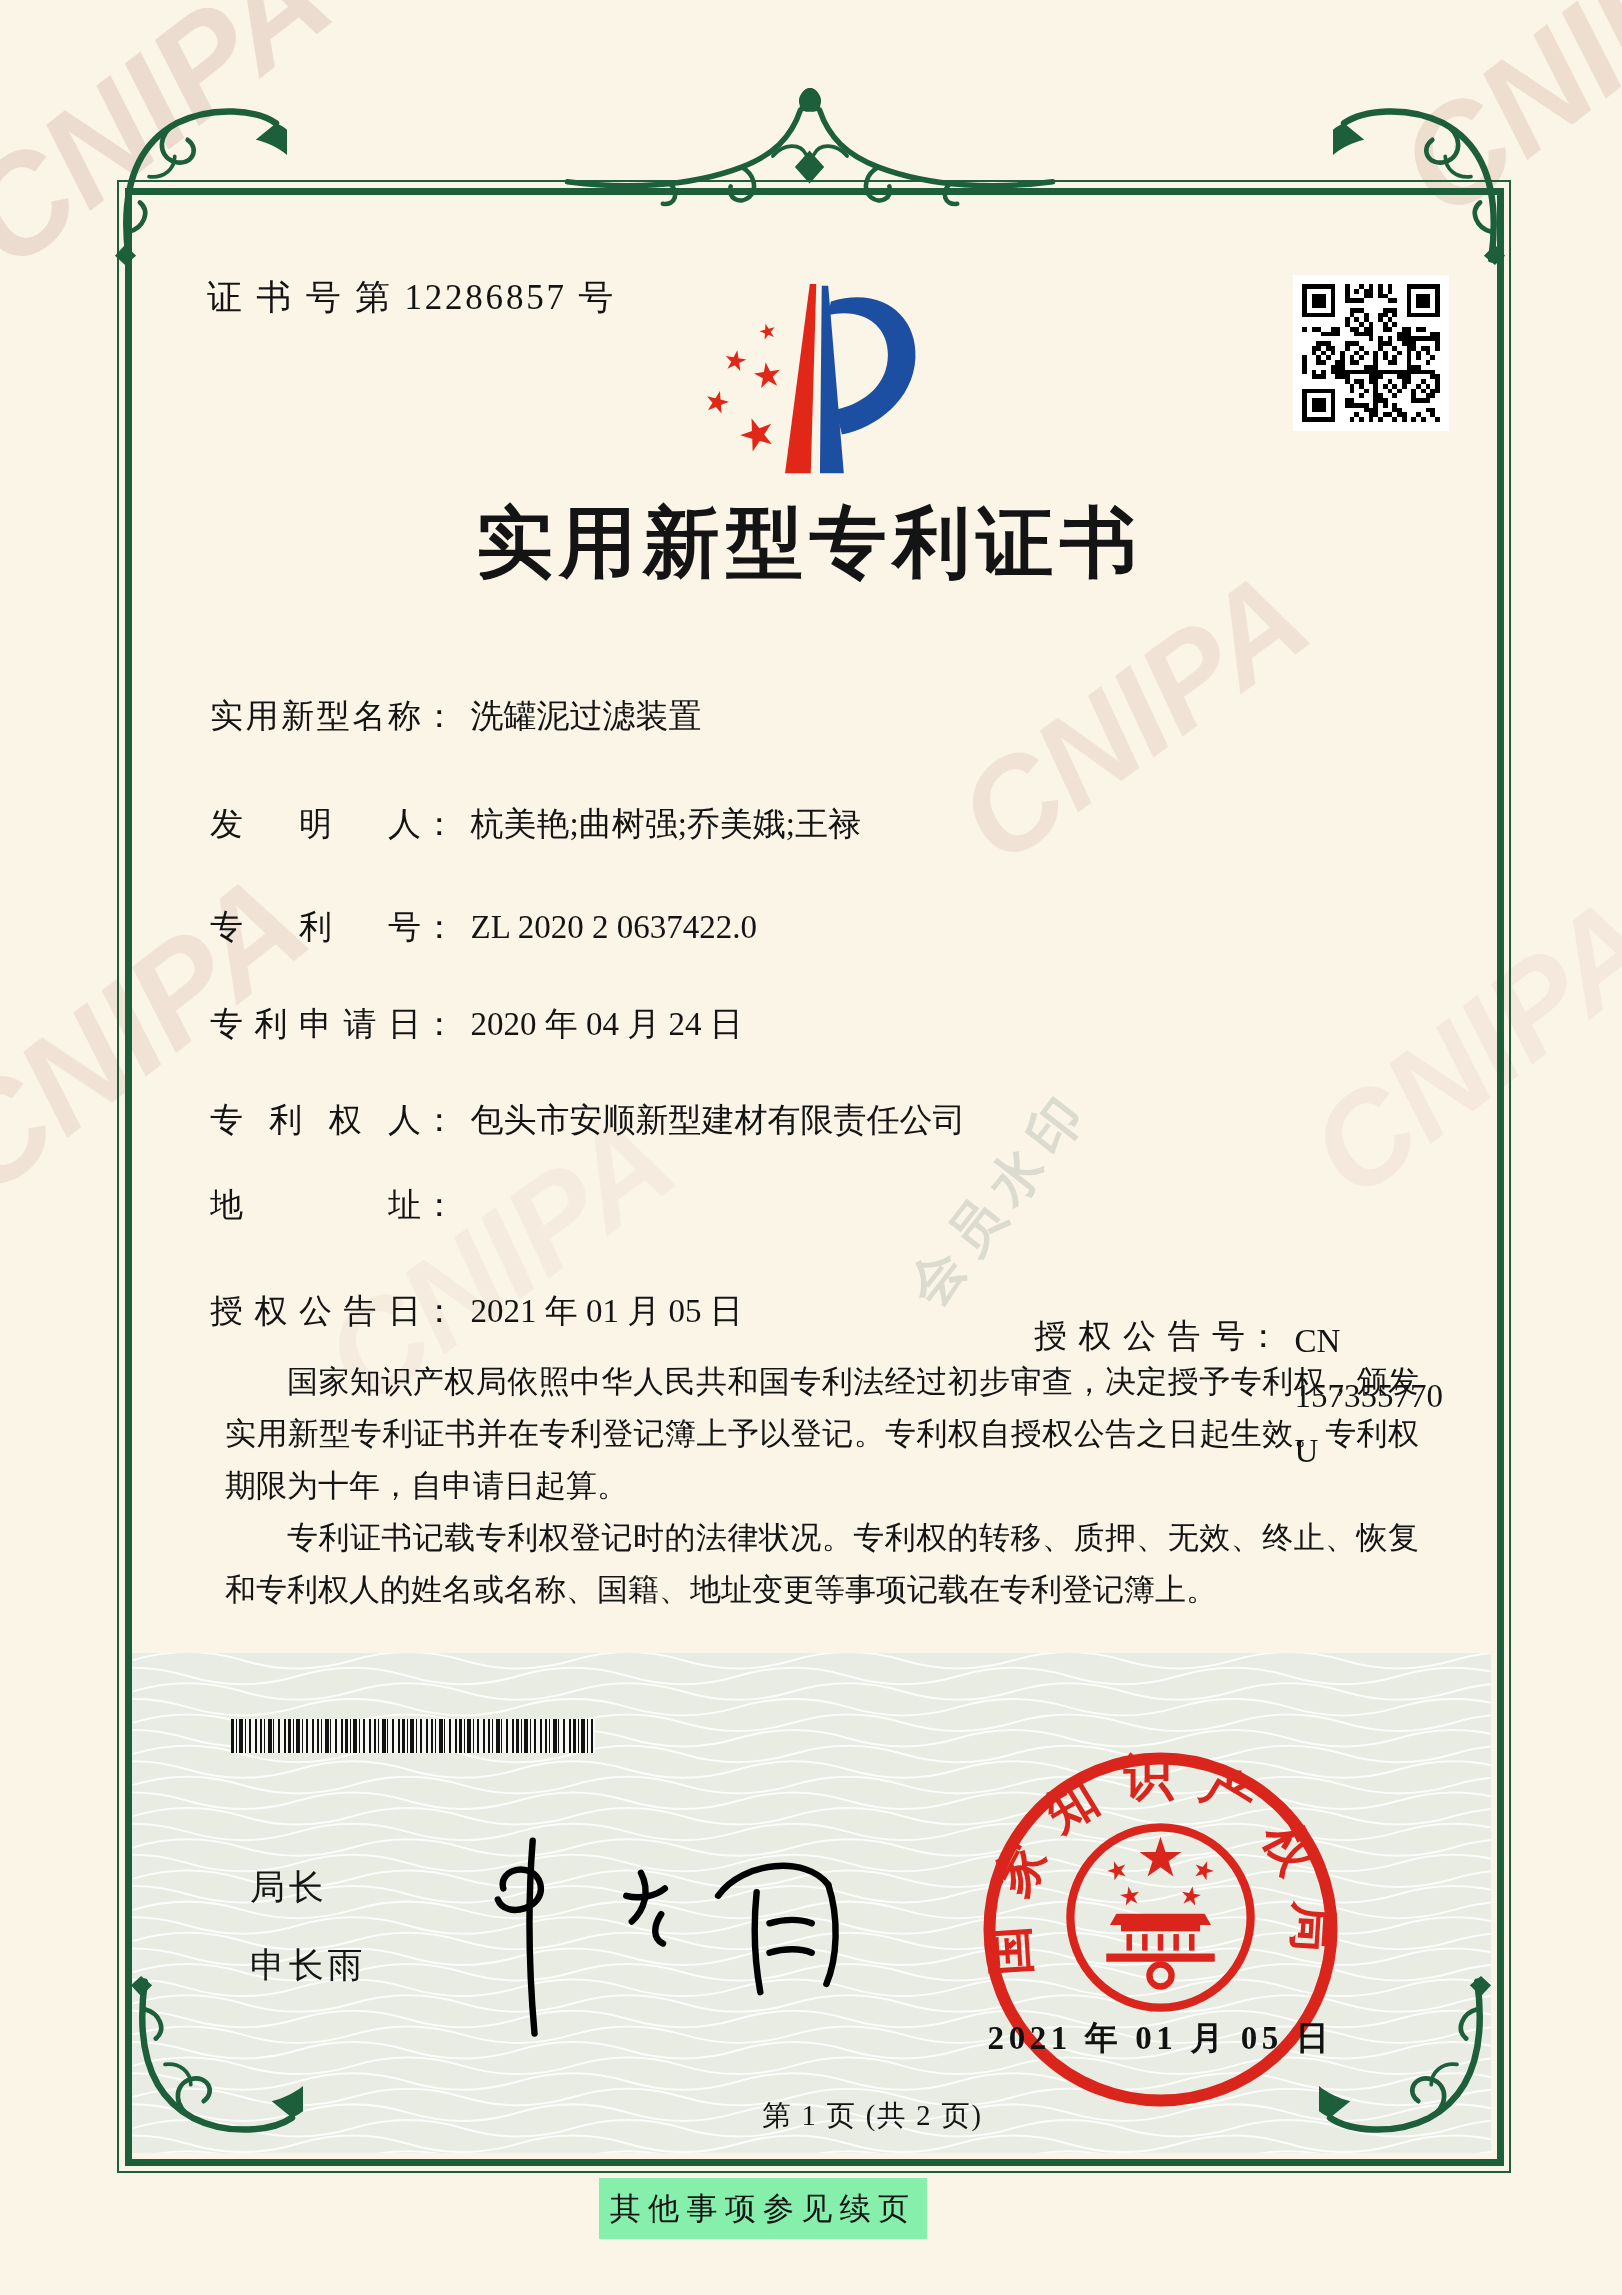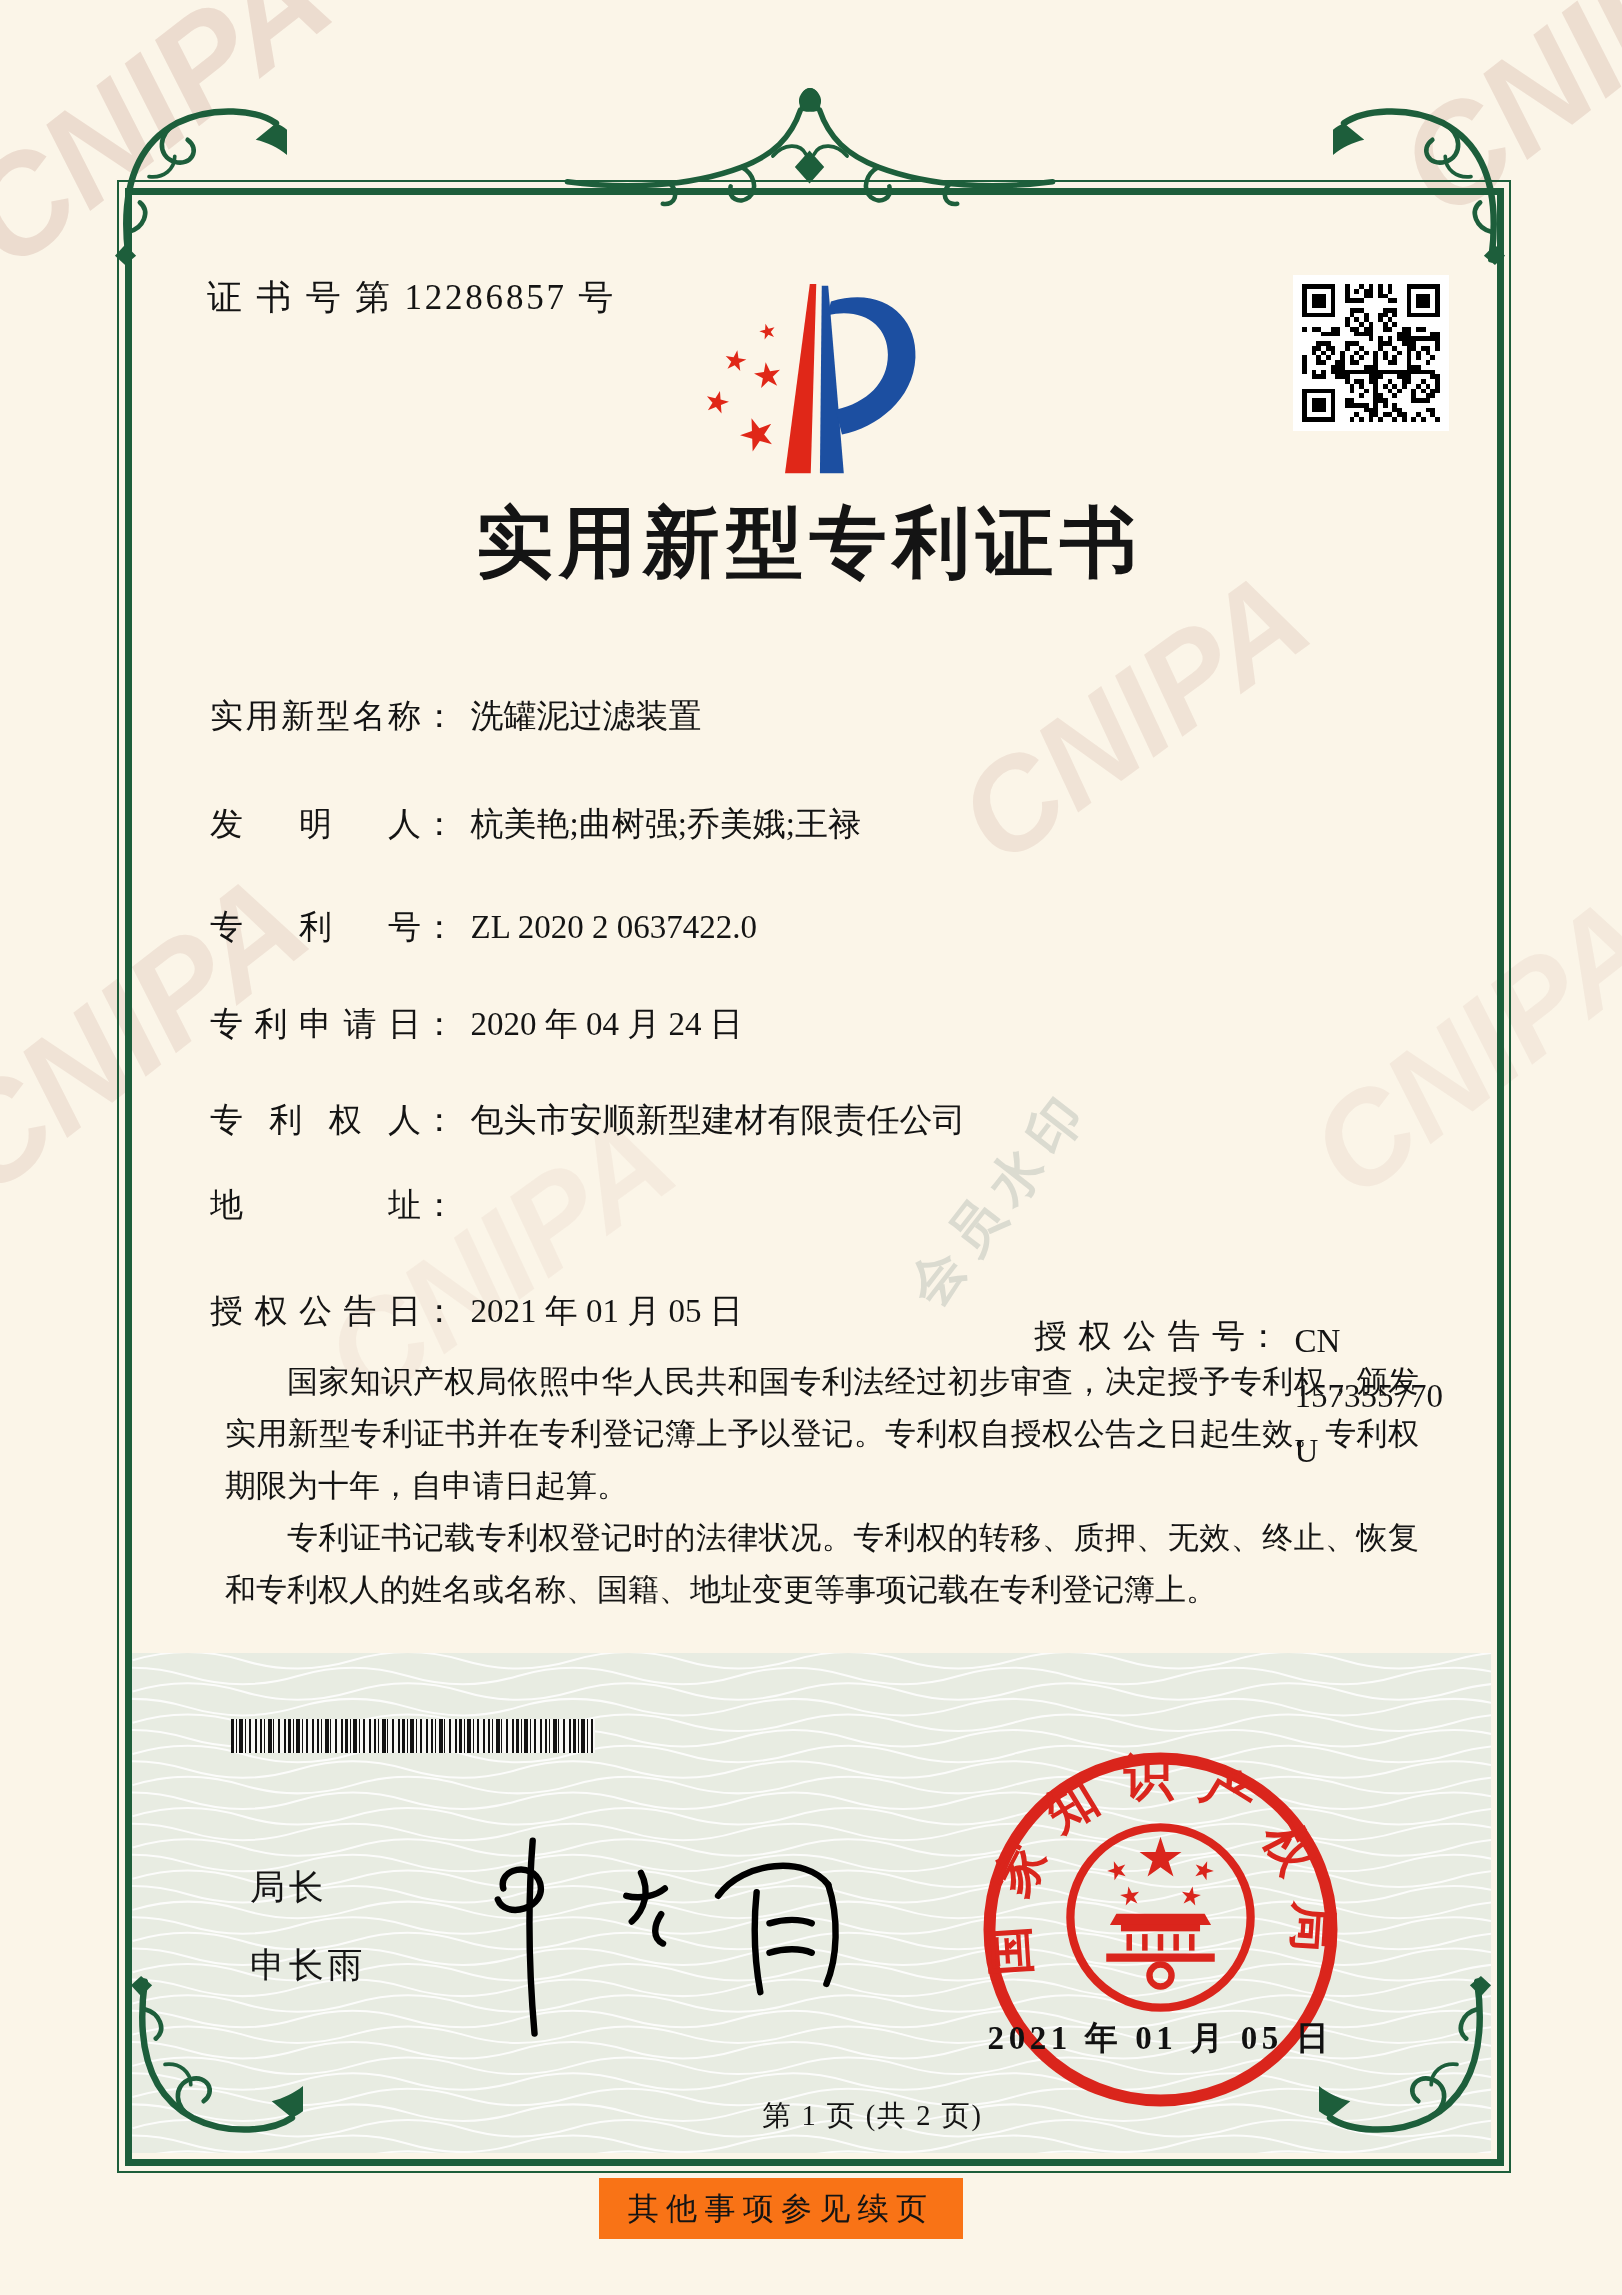--- a/index.html
+++ b/index.html
@@ -56,21 +56,21 @@
     font-family:"Liberation Sans","DejaVu Sans",sans-serif;font-size:35px;letter-spacing:3.7px;}
   .commissioner .name{margin-top:31px;}
   .signature{position:absolute;left:395px;top:1804px;width:514px;height:257px;z-index:6;}
   .seal{position:absolute;left:972px;top:1741px;width:377px;height:377px;z-index:6;}
   .seal-date{
     position:absolute;left:0;top:275px;width:100%;text-align:center;
     font-size:33px;letter-spacing:4.6px;color:#111;font-weight:700;
   }
   .page-info{position:absolute;left:132px;top:2097px;width:1481px;text-align:center;font-size:28.5px;letter-spacing:1.8px;z-index:6;}
   .continuation{
-    position:absolute;left:599px;top:2178px;width:364px;height:61px;background:#f97316;
+    position:absolute;left:599px;top:2178px;width:328px;height:61px;background:#86efac;
     display:flex;align-items:center;justify-content:center;font-size:31px;letter-spacing:7.3px;z-index:6;
   }
   
   .crest{position:absolute;left:560px;top:79px;z-index:4;}
   .flourish{position:absolute;z-index:4;}
   .fl-tl{left:103px;top:103px;transform:scaleY(-1);}
   .fl-tr{left:1333px;top:103px;transform:scale(-1,-1);}
   .fl-bl{left:119px;top:1954px;}
   .fl-br{left:1319px;top:1954px;transform:scaleX(-1);}
   svg{display:block;}

